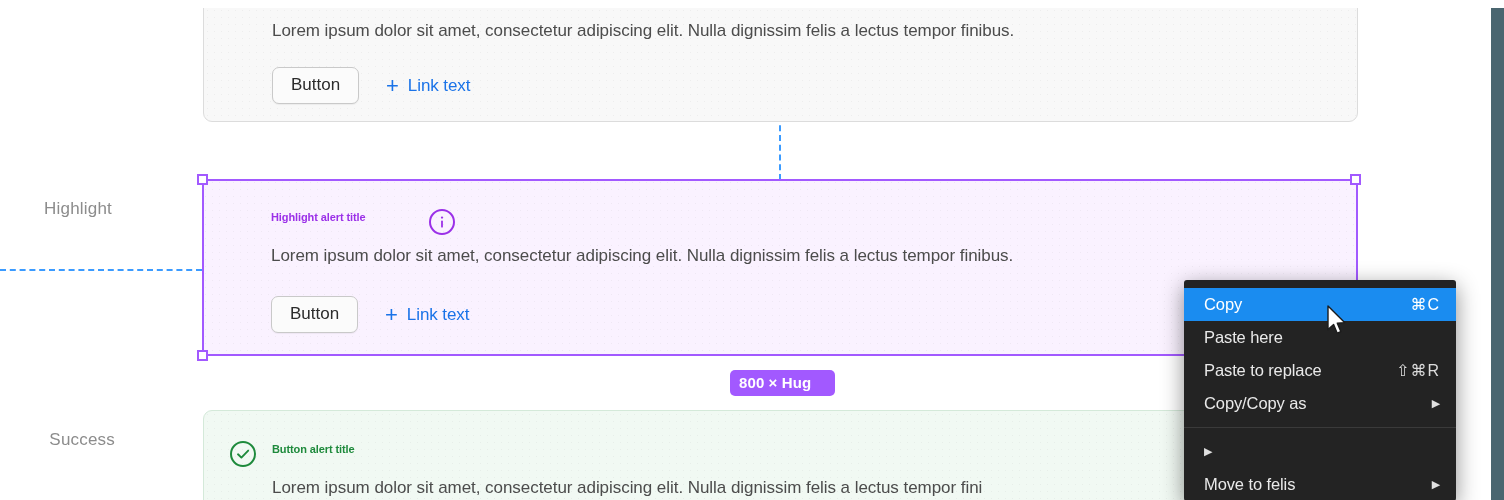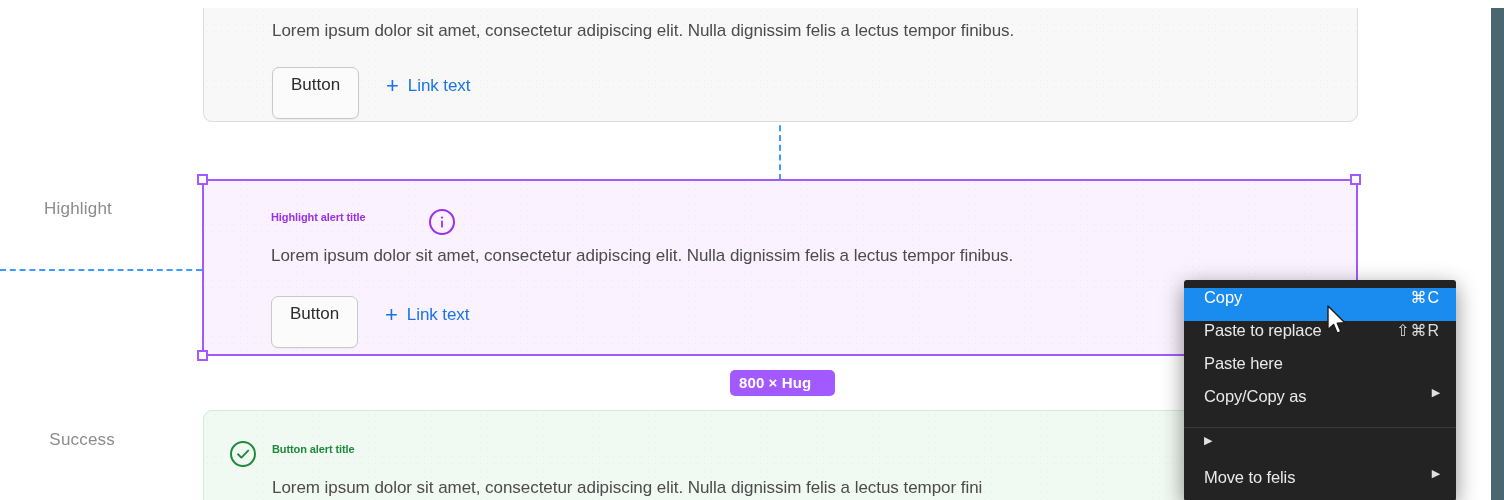--- a/index.html
+++ b/index.html
@@ -39,21 +39,21 @@
   
   .ico{
     position:absolute;width:26px;height:26px;border-radius:50%;
     box-sizing:border-box;border:2px solid currentColor;
   }
   .ico svg{display:block;width:26px;height:26px;margin:-2px 0 0 -2px;}
 
   
   .btn{
     position:absolute;box-sizing:border-box;
-    height:52px;padding:0 18px;line-height:34px;
+    height:37px;padding:0 18px;line-height:34px;
     background:#fbfbfb;border:1px solid #c9c9c9;border-radius:7px;
     font-size:17px;color:#2b2b2b;white-space:nowrap;
     box-shadow:0 1px 1px rgba(0,0,0,.05);
   }
   .linkwrap{position:absolute;display:flex;align-items:center;gap:9px;white-space:nowrap;}
   .plus{font-size:22px;color:#1a73e8;line-height:1;font-weight:400;}
   .linktext{font-size:17px;color:#1a73e8;font-weight:normal;letter-spacing:-.1px;}
 
   
   #card-top{
@@ -111,21 +111,21 @@
 
   
   .ctxmenu{
     position:absolute;left:1184px;top:272px;width:272px;
     background:#232323;border-radius:3px;
     padding:8px 0 0 0;
     box-shadow:0 6px 22px rgba(0,0,0,.45);
     overflow:hidden;
   }
   .ctx-item{
-    position:relative;display:flex;
+    position:relative;display:flex;align-items:center;
     height:33px;padding:0 16px 0 20px;
     color:#e9e9e9;font-size:16.5px;white-space:nowrap;
     letter-spacing:-.1px;
   }
   .ctx-item.selected{background:#1a8cf0;color:#ffffff;}
   .ctx-label{flex:1;}
   .ctx-shortcut{color:#dcdcdc;font-size:16px;letter-spacing:1px;}
   .ctx-item.selected .ctx-shortcut{color:#ffffff;}
   .ctx-arrow{color:#e0e0e0;font-size:11px;line-height:1;}
   .ctx-sep{height:1px;background:#3a3a3a;margin:7px 0 7px 0;}
@@ -186,26 +186,26 @@
 
   <div class="row-label highlight">Highlight</div>
   <div class="row-label success">Success</div>
 
   <div class="ctxmenu">
     <div class="ctx-item selected">
       <span class="ctx-label">Copy</span>
       <span class="ctx-shortcut">⌘C</span>
     </div>
     <div class="ctx-item">
+      <span class="ctx-label">Paste here</span>
+      <span class="ctx-shortcut"></span>
+    </div>
+    <div class="ctx-item">
       <span class="ctx-label">Paste to replace</span>
       <span class="ctx-shortcut">⇧⌘R</span>
-    </div>
-    <div class="ctx-item">
-      <span class="ctx-label">Paste here</span>
-      <span class="ctx-shortcut"></span>
     </div>
     <div class="ctx-item">
       <span class="ctx-label">Copy/Copy as</span>
       <span class="ctx-arrow">▶</span>
     </div>
     <div class="ctx-sep"></div>
     <div class="ctx-item">
       <span class="ctx-arrow">▶</span>
     </div>
     <div class="ctx-item">

